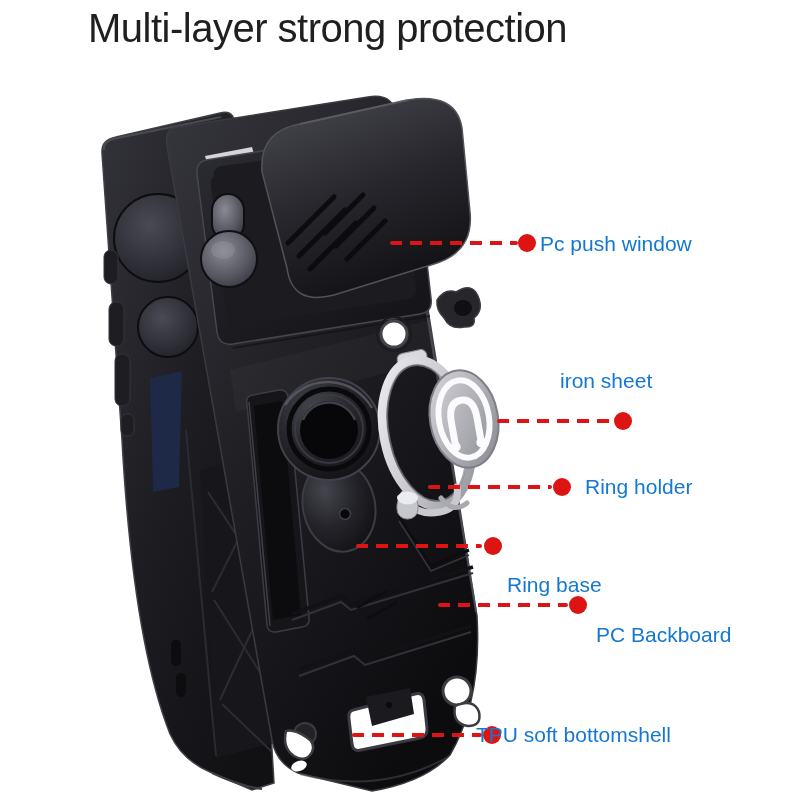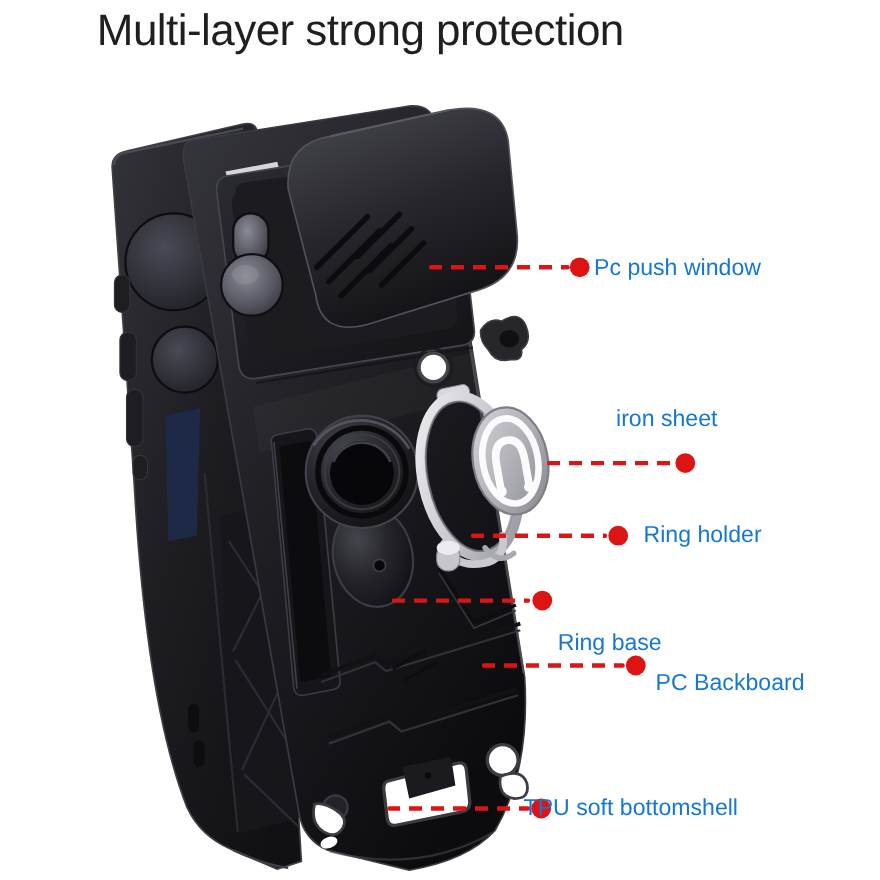--- a/index.html
+++ b/index.html
@@ -50,21 +50,21 @@
   .l3{left:428px;top:485px;width:124px;}
   .d3{left:553px;top:478px;}
   .t3{left:585px;top:474px;}
   
   .l4{left:356px;top:544px;width:126px;}
   .d4{left:484px;top:537px;}
   .t4{left:507px;top:533px;margin-top:39px;}
   
   .l5{left:438px;top:603px;width:130px;}
   .d5{left:569px;top:596px;}
-  .t5{left:596px;top:608px;}
+  .t5{left:596px;top:622px;}
   
   .l6{left:352px;top:733px;width:130px;}
   .d6{left:483px;top:726px;}
   .t6{left:476px;top:722px;}
 </style>
 </head>
 <body>
 
 <div class="stage">
 

